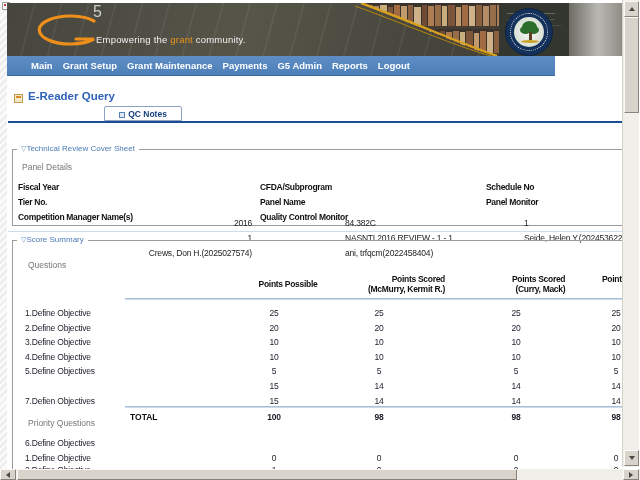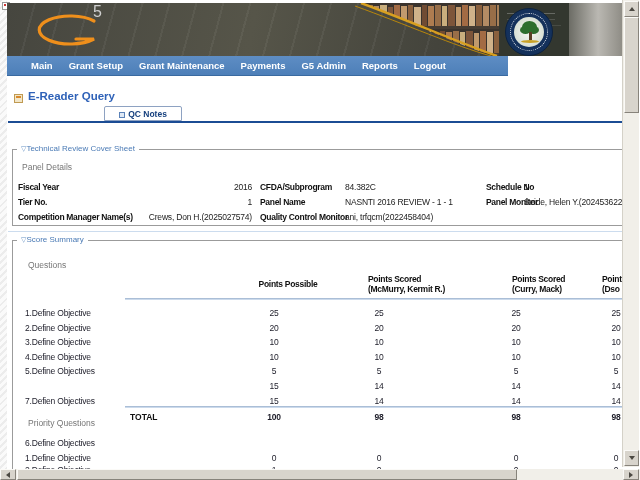--- a/index.html
+++ b/index.html
@@ -41,23 +41,23 @@
     border:1px dotted rgba(255,255,255,0.85); }
   .seal-core { position:absolute; left:8px; top:8px; right:8px; bottom:8px; border-radius:50%;
     background:radial-gradient(#f6f8f3,#ccd6c9); overflow:hidden; }
   .tree-top { position:absolute; left:8px; top:4px; width:15px; height:12px; border-radius:50%;
     background:#2d6e2d; box-shadow:-4px 3px 0 -2px #2d6e2d, 4px 3px 0 -2px #2d6e2d; }
   .tree-trunk { position:absolute; left:14.5px; top:15px; width:3px; height:8px; background:#5a4026; }
   .tree-ground { position:absolute; left:7px; top:23px; width:18px; height:3px; border-radius:50%;
     background:#c9a227; }
 
   
-  .navbar { position:absolute; left:7px; top:56px; width:501px; height:20px;
+  .navbar { position:absolute; left:7px; top:56px; width:548px; height:20px;
     background:linear-gradient(#5e8dc4,#4d7fb8); border-bottom:1px solid #3a6aa0;
-    display:flex; align-items:center; gap:16px; padding-left:24px; }
+    display:flex; align-items:center; gap:10px; padding-left:24px; }
   .nav-item { font-size:9.5px; font-weight:bold; color:#fff; text-decoration:none;
     white-space:nowrap; cursor:pointer; }
 
   
   .breadcrumb { position:absolute; left:14px; top:80px; font-size:8.5px; font-weight:bold;
     white-space:nowrap; }
   .bc-prefix { color:#333; }
   .bc-link { color:#2b4ea2; text-decoration:none; cursor:pointer; }
   .bc-sep { color:#2b4ea2; }
 
@@ -83,34 +83,34 @@
     white-space:nowrap; cursor:pointer; }
   .legend .tri { color:#6a95c5; font-size:7px; }
   .lg-cover { left:17px; top:144px; }
   .lg-score { left:17px; top:235px; }
   .section-heading { position:absolute; font-size:8.5px; color:#767676; white-space:nowrap; }
   .divider-line { position:absolute; left:8px; top:231px; width:614px; height:1px; background:#ccdcee; }
 
   
   .cs-cell { position:absolute; font-size:8.5px; letter-spacing:-0.3px; white-space:nowrap; }
   .cs-lbl { font-weight:bold; color:#111; }
-  .cs-val { color:#222; letter-spacing:-0.2px; }
+  .cs-val { color:#222; letter-spacing:-0.2px;margin-top:36px; }
   .x0l { left:18px; } .x0v { left:140px; width:112px; text-align:right; }
   .x1l { left:260px; } .x1v { left:345px; }
   .x2l { left:486px; } .x2v { left:524px; }
 
   
   .st-cell { position:absolute; font-size:8.5px; letter-spacing:-0.2px; white-space:nowrap; color:#1c1c28; }
   .st-q { left:25px; }
   .cpp { left:240px; width:68px; text-align:center; }
   .cm  { left:345px; width:68px; text-align:center; }
   .cc  { left:482px; width:68px; text-align:center; }
   .cd  { left:582px; width:68px; text-align:center; }
   .st-head { position:absolute; font-size:8.5px; font-weight:bold; letter-spacing:-0.3px;
-    white-space:nowrap; color:#111; line-height:9.5px; }
+    white-space:nowrap; color:#111; line-height:9.5px;text-align:right; }
   .hpp { left:248px; width:80px; text-align:center; top:280px; }
   .hm  { left:368px; top:275px; } .hc { left:512px; top:275px; } .hd { left:602px; top:275px; }
   .rule { position:absolute; left:125px; width:800px; height:2px;
     background:linear-gradient(#9ab0cc,#dce8f6); }
   .total-lbl { position:absolute; left:130px; font-size:8.5px; font-weight:bold; color:#111; }
   .bold { font-weight:bold; }
 
   
   .vscroll { position:absolute; left:622px; top:0; width:17px; height:467px;
     background:#f1efe9; border-left:1px solid #d4d1c8; }
@@ -133,20 +133,21 @@
 
 <div class="viewport">
   <div class="stripe-rail"></div>
   <div class="broken-icon"></div>
 
   <div class="banner">
     <svg class="glogo" width="72" height="40">
       <path d="M67,11 A31,14 0 1 0 67,29 L49,29" fill="none" stroke="#ef8f1b" stroke-width="3.2" stroke-linecap="round"></path>
     </svg>
     <div class="logo-five">5</div>
+    <div class="tagline"><span>Empowering the </span><span class="hl">grant</span><span> community.</span></div>
 
     <svg class="bookshelf" width="152" height="53">
       <defs>
           <clipPath id="bk">
             <path d="M8,0 H152 V53 H140 C100,42 50,16 8,0 Z"></path>
           </clipPath>
         </defs>
       <g clip-path="url(#bk)">
         <rect x="0" y="0" width="152" height="53" fill="#1f1710"></rect>
         <g>

